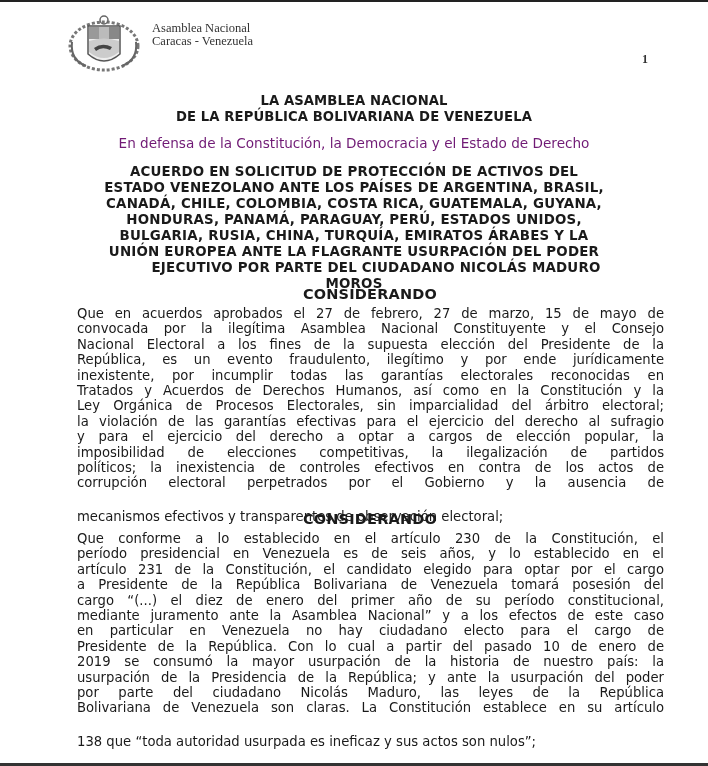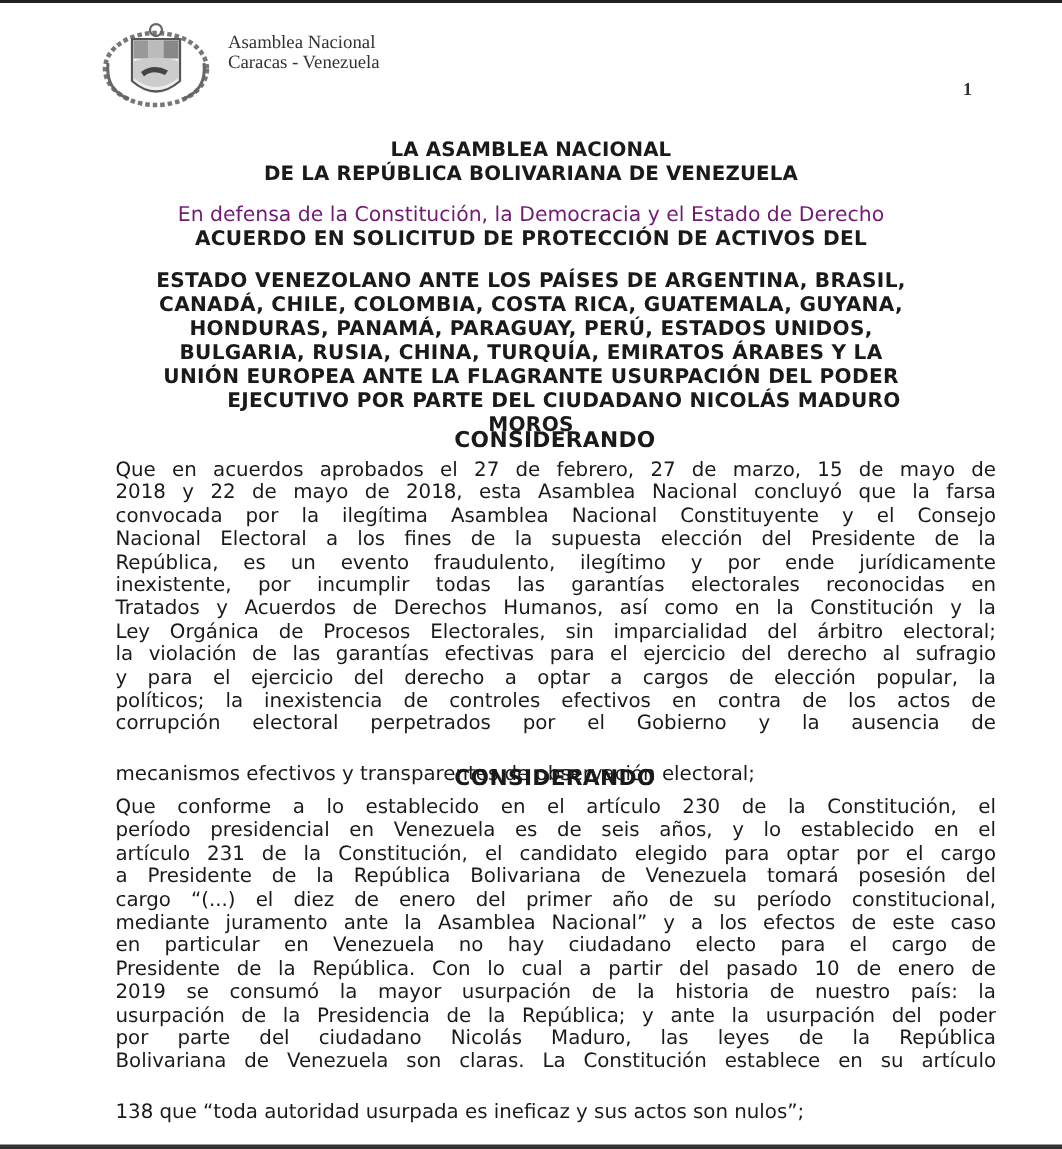--- a/index.html
+++ b/index.html
@@ -52,38 +52,35 @@
   </div>
   <div class="page-num">1</div>
 </div>
 
 <div class="doc">
   <div class="center h-title" style="top:93px;">LA ASAMBLEA NACIONAL</div>
   <div class="center h-title" style="top:109px;">DE LA REPÚBLICA BOLIVARIANA DE VENEZUELA</div>
   <div class="center subtitle" style="top:135px;">En defensa de la Constitución, la Democracia y el Estado de Derecho</div>
 
   <div>
-    <div class="center acuerdo" style="top:152px;">ACUERDO EN SOLICITUD DE PROTECCIÓN DE ACTIVOS DEL</div>
+    <div class="center acuerdo" style="top:164px;">ACUERDO EN SOLICITUD DE PROTECCIÓN DE ACTIVOS DEL</div>
     <div class="center acuerdo" style="top:180px;">ESTADO VENEZOLANO ANTE LOS PAÍSES DE ARGENTINA, BRASIL,</div>
     <div class="center acuerdo" style="top:196px;">CANADÁ, CHILE, COLOMBIA, COSTA RICA, GUATEMALA, GUYANA,</div>
     <div class="center acuerdo" style="top:212px;">HONDURAS, PANAMÁ, PARAGUAY, PERÚ, ESTADOS UNIDOS,</div>
     <div class="center acuerdo" style="top:228px;">BULGARIA, RUSIA, CHINA, TURQUÍA, EMIRATOS ÁRABES Y LA</div>
     <div class="center acuerdo" style="top:244px;">UNIÓN EUROPEA ANTE LA FLAGRANTE USURPACIÓN DEL PODER</div>
     <div class="center acuerdo" style="top:260px;padding-left:22px;">EJECUTIVO POR PARTE DEL CIUDADANO NICOLÁS MADURO</div>
     <div class="center acuerdo" style="top:276px;">MOROS</div>
   </div>
 
   <div class="center consid" style="top:286px;">CONSIDERANDO</div>
 
   <div class="para" style="top:306px;">
     <div class="line">
         <span class="j">Que en acuerdos aprobados el 27 de febrero, 27 de marzo, 15 de mayo de</span>
-      </div>
-    <div class="line">
-        <span class="j">2018 y 22 de mayo de 2018, esta Asamblea Nacional concluyó que la farsa</span>
       </div>
     <div class="line">
         <span class="j">convocada por la ilegítima Asamblea Nacional Constituyente y el Consejo</span>
       </div>
     <div class="line">
         <span class="j">Nacional Electoral a los fines de la supuesta elección del Presidente de la</span>
       </div>
     <div class="line">
         <span class="j">República, es un evento fraudulento, ilegítimo y por ende jurídicamente</span>
       </div>
@@ -94,20 +91,23 @@
         <span class="j">Tratados y Acuerdos de Derechos Humanos, así como en la Constitución y la</span>
       </div>
     <div class="line">
         <span class="j">Ley Orgánica de Procesos Electorales,  sin imparcialidad del árbitro electoral;</span>
       </div>
     <div class="line">
         <span class="j">la violación de las garantías efectivas para el ejercicio del derecho al sufragio</span>
       </div>
     <div class="line">
         <span class="j">y para el ejercicio del derecho a optar a cargos de elección popular, la</span>
+      </div>
+    <div class="line">
+        <span class="j">imposibilidad de elecciones competitivas, la ilegalización de partidos</span>
       </div>
     <div class="line">
         <span class="j">políticos; la inexistencia de controles efectivos en contra de los actos de</span>
       </div>
     <div class="line">
         <span class="j">corrupción electoral perpetrados por el Gobierno y la ausencia de</span>
       </div>
     <div class="line last">
         <span class="j">mecanismos efectivos y transparentes de observación electoral;</span>
       </div>

